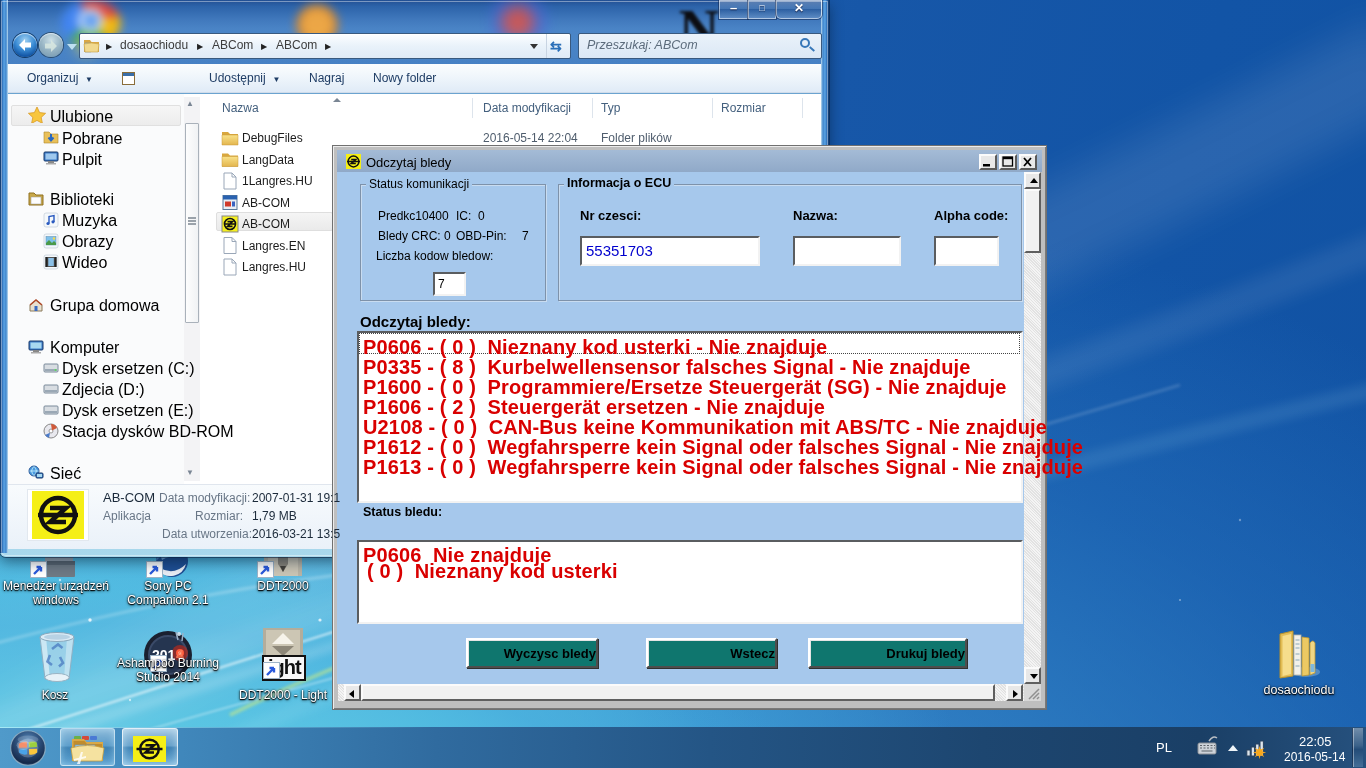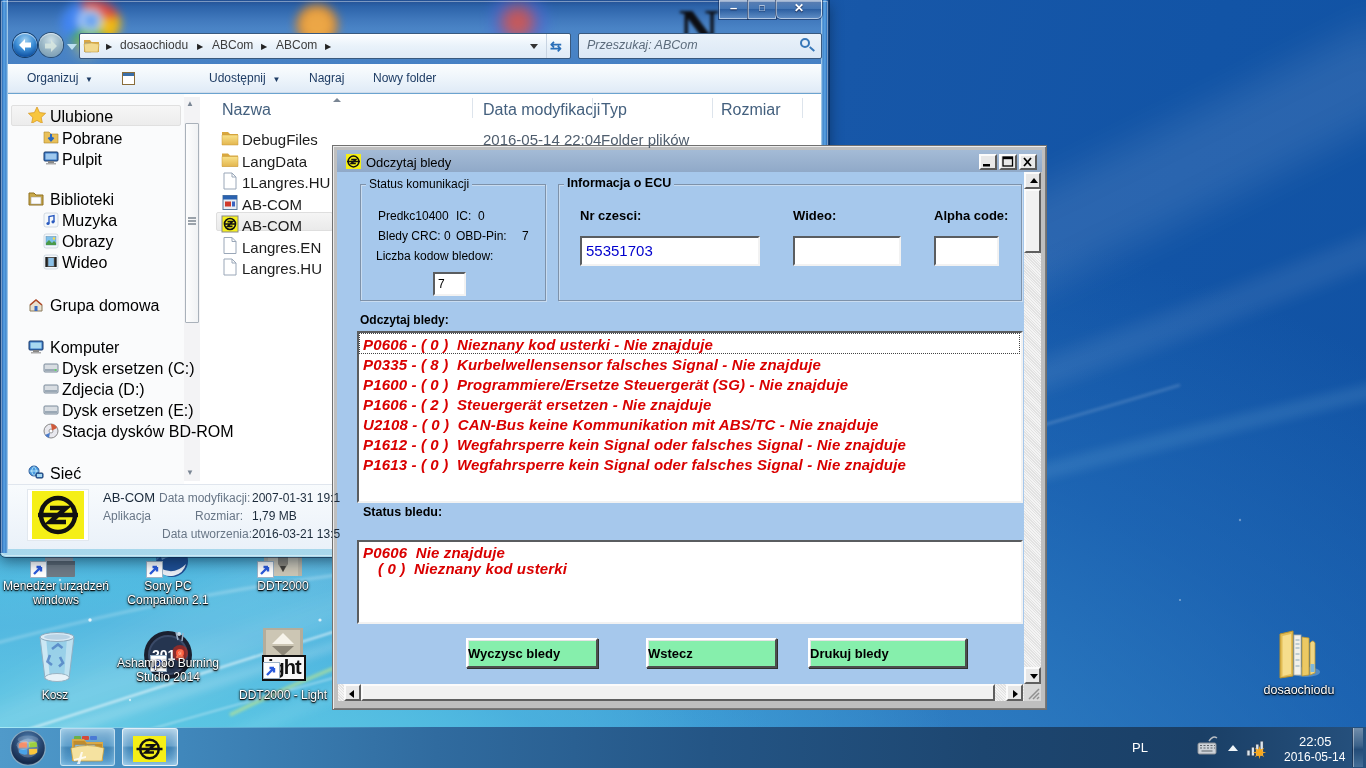--- a/index.html
+++ b/index.html
@@ -35,38 +35,38 @@
 .csep{font-size:8px;color:#222;top:42px;}
 
 #toolbar{left:8px;top:64px;width:813px;height:29px;background:linear-gradient(180deg,#fbfdfe,#eef5fb 50%,#e0ebf7);border-bottom:1px solid #d0dcea;}
 .tbt{font-size:12px;color:#1e3c64;top:7px;}
 
 #content{left:8px;top:94px;width:813px;height:390px;background:#fff;}
 #nav{left:8px;top:94px;width:176px;height:390px;background:#fafbfc;font-size:12px;color:#1c1c1c;}
 .navtxt{white-space:nowrap;}
 #navsb{left:184px;top:97px;width:16px;height:384px;background:#f3f3f5;}
 .sbthumb{background:linear-gradient(90deg,#cfd5db,#bdc4cc);border:1px solid #a9b1ba;border-radius:1px;}
-.hdrtxt{font-size:16px;color:#44607e;top:101px;text-align:center;}
+.hdrtxt{font-size:12px;color:#44607e;top:101px;text-align:center;}
 .hdrsep{top:98px;width:1px;height:20px;background:#dde4ec;}
-.frow{font-size:15px;color:#1c1c1c;}
+.frow{font-size:12px;color:#1c1c1c;}
 
 #detail{left:8px;top:484px;width:813px;height:65px;background:linear-gradient(180deg,#f8fbfd,#eaf1f9);border-top:1px solid #e0e6ee;}
 .dtxt{font-size:12px;color:#687686;}
 .dval{font-size:12px;color:#1b2a3a;}
 
 #dlg{left:333px;top:146px;width:713px;height:563px;background:#bfbfbf;z-index:3;
 box-shadow:inset 1px 1px 0 #ececec,inset -1px -1px 0 #7a7a7a,0 0 0 1px #707070;}
 #dlgtitle{left:337px;top:150px;width:705px;height:22px;background:linear-gradient(180deg,#a4bbd6,#90a9c8);z-index:3;}
 #dlgclient{left:337px;top:172px;width:687px;height:512px;background:#a6c8ec;z-index:3;}
 .sunken{border:2px solid;border-color:#5a5d60 #f2f2f2 #f2f2f2 #5a5d60;background:#fff;}
 .gb{border:1px solid #7e92aa;box-shadow:inset 1px 1px 0 #c9dcf0,1px 1px 0 #c9dcf0;z-index:4;}
 .dtext{font-size:12px;color:#000;z-index:4;}
 .btext{font-size:13px;font-weight:bold;color:#000;z-index:4;}
-.red{color:#d90000;font-weight:bold;font-size:15px;white-space:nowrap;letter-spacing:.15px;font-style:italic;}
-.cbtn{background:#86efac;border:2px solid;border-color:#fff #4e4e4e #4e4e4e #fff;box-shadow:1px 1px 0 #303030,inset 1px 1px 0 #e4e4e4;z-index:4;text-align:left;font-size:13px;font-weight:bold;color:#000;}
+.red{color:#d90000;font-weight:bold;font-size:20px;white-space:nowrap;letter-spacing:.15px;}
+.cbtn{background:#0f766e;border:2px solid;border-color:#fff #4e4e4e #4e4e4e #fff;box-shadow:1px 1px 0 #303030,inset 1px 1px 0 #e4e4e4;z-index:4;text-align:right;font-size:13px;font-weight:bold;color:#000;}
 .sb{background:repeating-linear-gradient(45deg,#e2e2e2 0 1px,#f4f4f4 1px 2px);z-index:4;}
 .sbbtn{background:#e8e8e8;border:2px solid;border-color:#fbfbfb #5f5f5f #5f5f5f #fbfbfb;z-index:5;text-align:center;}
 
 .ccap{width:18px;height:16px;background:#e8e8e8;border:2px solid;border-color:#fbfbfb #5a5a5a #5a5a5a #fbfbfb;z-index:4;text-align:center;font-weight:bold;font-size:11px;line-height:12px;color:#000;}
 
 #tb{left:0;top:727px;width:1366px;height:41px;z-index:5;
 background:linear-gradient(90deg,#509aca 0%,#4189bd 12%,#306b9f 32%,#245585 52%,#1d4670 72%,#1a3f66 88%,#26517e 100%);}
 #tbline{left:0;top:726.5px;width:430px;height:1.5px;z-index:6;background:linear-gradient(90deg,rgba(175,242,250,.9) 0%,rgba(135,222,242,.6) 45%,rgba(110,190,230,0) 100%);}
 .traytxt{color:#fff;font-size:12px;z-index:6;}
 </style>
@@ -466,42 +466,42 @@
  <div class="abs btext" style="left:564px;top:176px;background:#a6c8ec;padding:0 3px;z-index:5;font-size:12.5px;">Informacja o ECU</div>
  <div class="abs dtext" style="left:378px;top:209px;">Predkc10400</div>
  <div class="abs dtext" style="left:456px;top:209px;">IC:&nbsp; 0</div>
  <div class="abs dtext" style="left:378px;top:229px;">Bledy CRC: 0</div>
  <div class="abs dtext" style="left:456px;top:229px;">OBD-Pin:</div>
  <div class="abs dtext" style="left:522px;top:229px;">7</div>
  <div class="abs dtext" style="left:376px;top:249px;">Liczba kodow bledow:</div>
  <div class="abs sunken" style="left:433px;top:272px;width:33px;height:24px;z-index:4;"></div>
  <div class="abs dtext" style="left:438px;top:277px;z-index:5;">7</div>
  <div class="abs btext" style="left:580px;top:208px;">Nr czesci:</div>
- <div class="abs btext" style="left:793px;top:208px;">Wideo:</div>
+ <div class="abs btext" style="left:793px;top:208px;">Nazwa:</div>
  <div class="abs btext" style="left:934px;top:208px;">Alpha code:</div>
  <div class="abs sunken" style="left:580px;top:236px;width:180px;height:30px;z-index:4;"></div>
  <div class="abs" style="left:586px;top:242px;z-index:5;font-size:15px;color:#0000cd;">55351703</div>
  <div class="abs sunken" style="left:793px;top:236px;width:108px;height:30px;z-index:4;"></div>
  <div class="abs sunken" style="left:934px;top:236px;width:65px;height:30px;z-index:4;"></div>
 
- <div class="abs btext" style="left:360px;top:313px;font-size:12px;">Odczytaj bledy:</div>
+ <div class="abs btext" style="left:360px;top:313px;font-size:15px;">Odczytaj bledy:</div>
  <div class="abs sunken" style="left:357px;top:331px;width:666px;height:172px;z-index:4;"></div>
  <div class="abs" style="left:360px;top:334px;width:659px;height:19px;z-index:5;outline:1px dotted #444;"></div>
  <div class="abs red" style="left:363px;top:336px;z-index:5;">P0606 - ( 0 )&nbsp; Nieznany kod usterki - Nie znajduje</div>
  <div class="abs red" style="left:363px;top:356px;z-index:5;">P0335 - ( 8 )&nbsp; Kurbelwellensensor falsches Signal - Nie znajduje</div>
  <div class="abs red" style="left:363px;top:376px;z-index:5;">P1600 - ( 0 )&nbsp; Programmiere/Ersetze Steuergerät (SG) - Nie znajduje</div>
  <div class="abs red" style="left:363px;top:396px;z-index:5;">P1606 - ( 2 )&nbsp; Steuergerät ersetzen - Nie znajduje</div>
  <div class="abs red" style="left:363px;top:416px;z-index:5;">U2108 - ( 0 )&nbsp; CAN-Bus keine Kommunikation mit ABS/TC - Nie znajduje</div>
  <div class="abs red" style="left:363px;top:436px;z-index:5;">P1612 - ( 0 )&nbsp; Wegfahrsperre kein Signal oder falsches Signal - Nie znajduje</div>
  <div class="abs red" style="left:363px;top:456px;z-index:5;">P1613 - ( 0 )&nbsp; Wegfahrsperre kein Signal oder falsches Signal - Nie znajduje</div>
 
  <div class="abs btext" style="left:363px;top:505px;font-size:12.5px;">Status bledu:</div>
  <div class="abs sunken" style="left:357px;top:540px;width:666px;height:84px;z-index:4;"></div>
  <div class="abs red" style="left:363px;top:544px;z-index:5;">P0606&nbsp; Nie znajduje</div>
- <div class="abs red" style="left:378px;top:560px;z-index:5;">( 0 )&nbsp; Nieznany kod usterki</div>
+ <div class="abs red" style="left:367px;top:560px;z-index:5;">( 0 )&nbsp; Nieznany kod usterki</div>
 
  <div class="abs cbtn" style="left:466px;top:638px;width:132px;height:30px;line-height:27px;">Wyczysc bledy</div>
  <div class="abs cbtn" style="left:646px;top:638px;width:131px;height:30px;line-height:27px;">Wstecz</div>
  <div class="abs cbtn" style="left:808px;top:638px;width:159px;height:30px;line-height:27px;">Drukuj bledy</div>
 
  <div class="abs sb" style="left:1024px;top:172px;width:17px;height:512px;"></div>
  <div class="abs sbbtn" style="left:1024px;top:172px;width:17px;height:17px;">
       <span style="display:block;margin-top:4px;width:0;height:0;border-bottom:5px solid #000;border-left:4px solid rgba(0,0,0,0);border-right:4px solid rgba(0,0,0,0);margin-left:4px;"></span>
     </div>
  <div class="abs sbbtn" style="left:1024px;top:667px;width:17px;height:17px;">
@@ -562,21 +562,21 @@
   <path d="M8 31 l4 -12 2 0 -3 12 z M5 26 l12 -3 0 2 -12 3 z" fill="#fff" opacity=".8"></path>
  </svg>
 
  <div class="abs" style="left:122px;top:728px;width:56px;height:38px;z-index:6;border:1px solid rgba(255,255,255,.8);border-radius:3px;background:linear-gradient(180deg,rgba(255,255,255,.5),rgba(255,255,255,.2) 46%,rgba(10,40,80,.08) 52%,rgba(180,225,250,.42));box-shadow:inset 0 0 9px rgba(220,245,255,.6);"></div>
  <div class="abs" style="left:133px;top:736px;width:33px;height:26px;background:#f5ef16;z-index:7;"></div>
  <svg class="abs" style="left:133px;top:736px;z-index:8;" width="33" height="26" viewBox="0 0 33 26">
       <circle cx="16.5" cy="13" r="9.3" fill="none" stroke="#111" stroke-width="2.5"></circle>
       <path d="M3.5 13 l26 0 M12.5 9.3 l8.5 0 l-8.5 7.2 l8.5 0" stroke="#111" stroke-width="2.5" fill="none"></path>
     </svg>
 
- <div class="abs traytxt" style="left:1132px;top:740px;font-size:13px;">PL</div>
+ <div class="abs traytxt" style="left:1156px;top:740px;font-size:13px;">PL</div>
  <svg class="abs" style="left:1197px;top:735px;z-index:6;" width="22" height="20" viewBox="0 0 22 20">
       <rect x="1" y="8" width="18" height="11" rx="1.5" fill="#cdd2d8" stroke="#8a8f96"></rect>
       <path d="M3 10.5 l2 0 M6.5 10.5 l2 0 M10 10.5 l2 0 M13.5 10.5 l2 0 M17 10.5 l1 0 M3 13 l2 0 M6.5 13 l2 0 M10 13 l2 0 M13.5 13 l2 0 M17 13 l1 0 M4.5 16 l11 0" stroke="#5f646b" stroke-width="1.2" fill="none"></path>
       <path d="M12 6 q4 -6 8 -3" fill="none" stroke="#b9bec4" stroke-width="1.5"></path>
     </svg>
  <div class="abs" style="left:1228px;top:745px;width:0;height:0;z-index:6;border-bottom:6.5px solid #eef4f8;border-left:5.5px solid rgba(0,0,0,0);border-right:5.5px solid rgba(0,0,0,0);"></div>
  <svg class="abs" style="left:1246px;top:739px;z-index:6;" width="22" height="20" viewBox="0 0 22 20">
       <g fill="#dfe6ec" stroke="#27415f" stroke-width="1">
         <rect x="0.8" y="11" width="3.4" height="6"></rect>
         <rect x="5.2" y="8" width="3.4" height="9"></rect>

